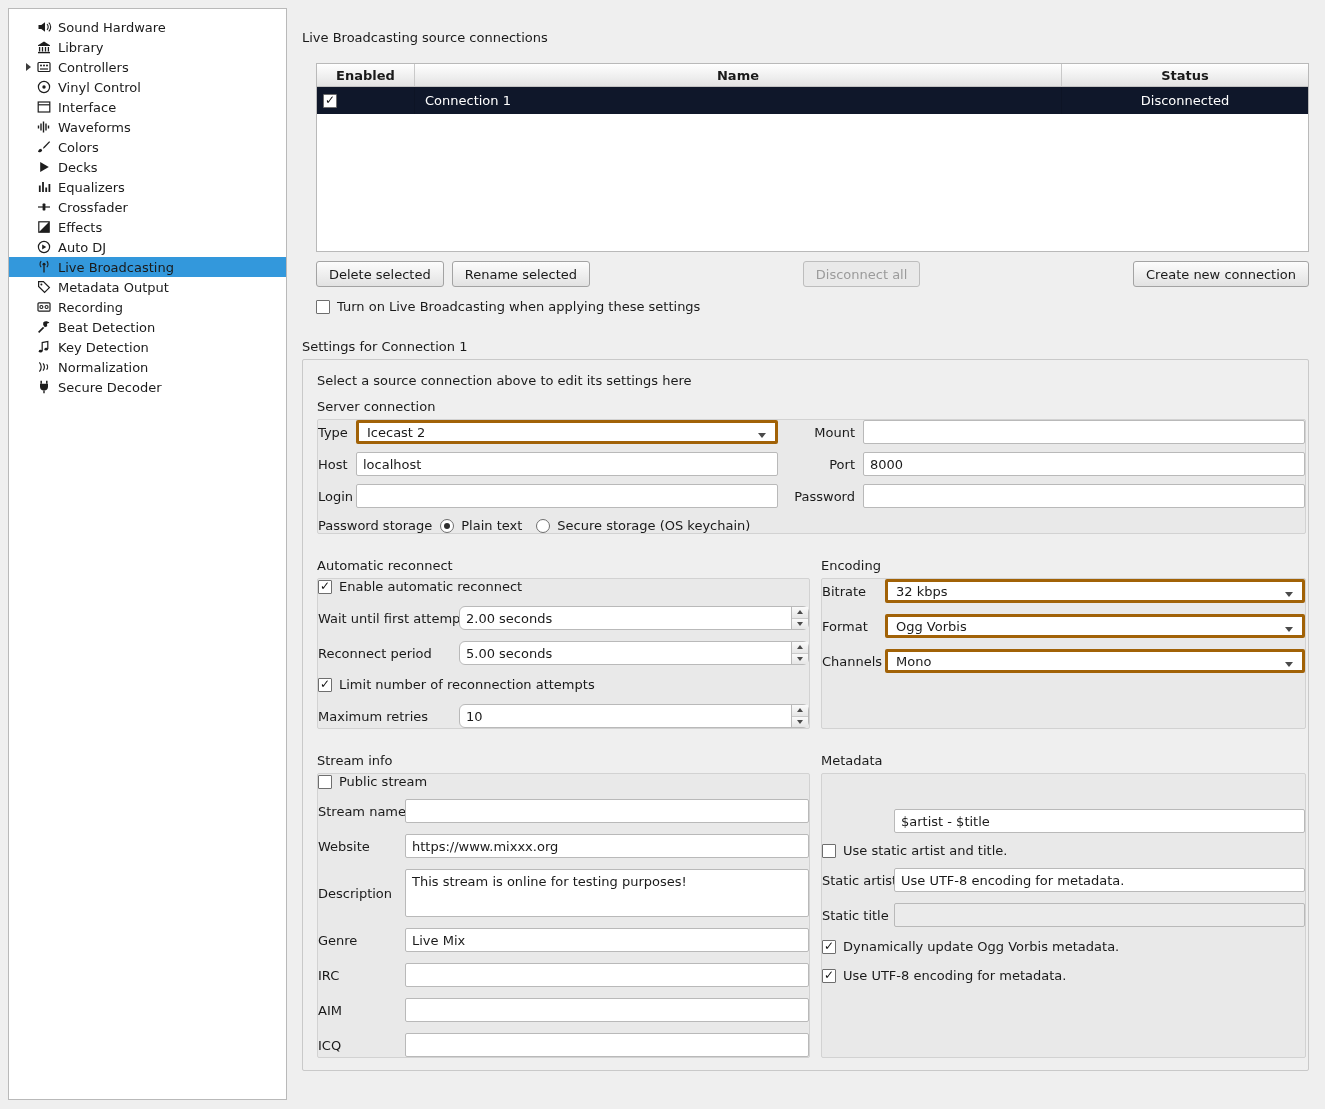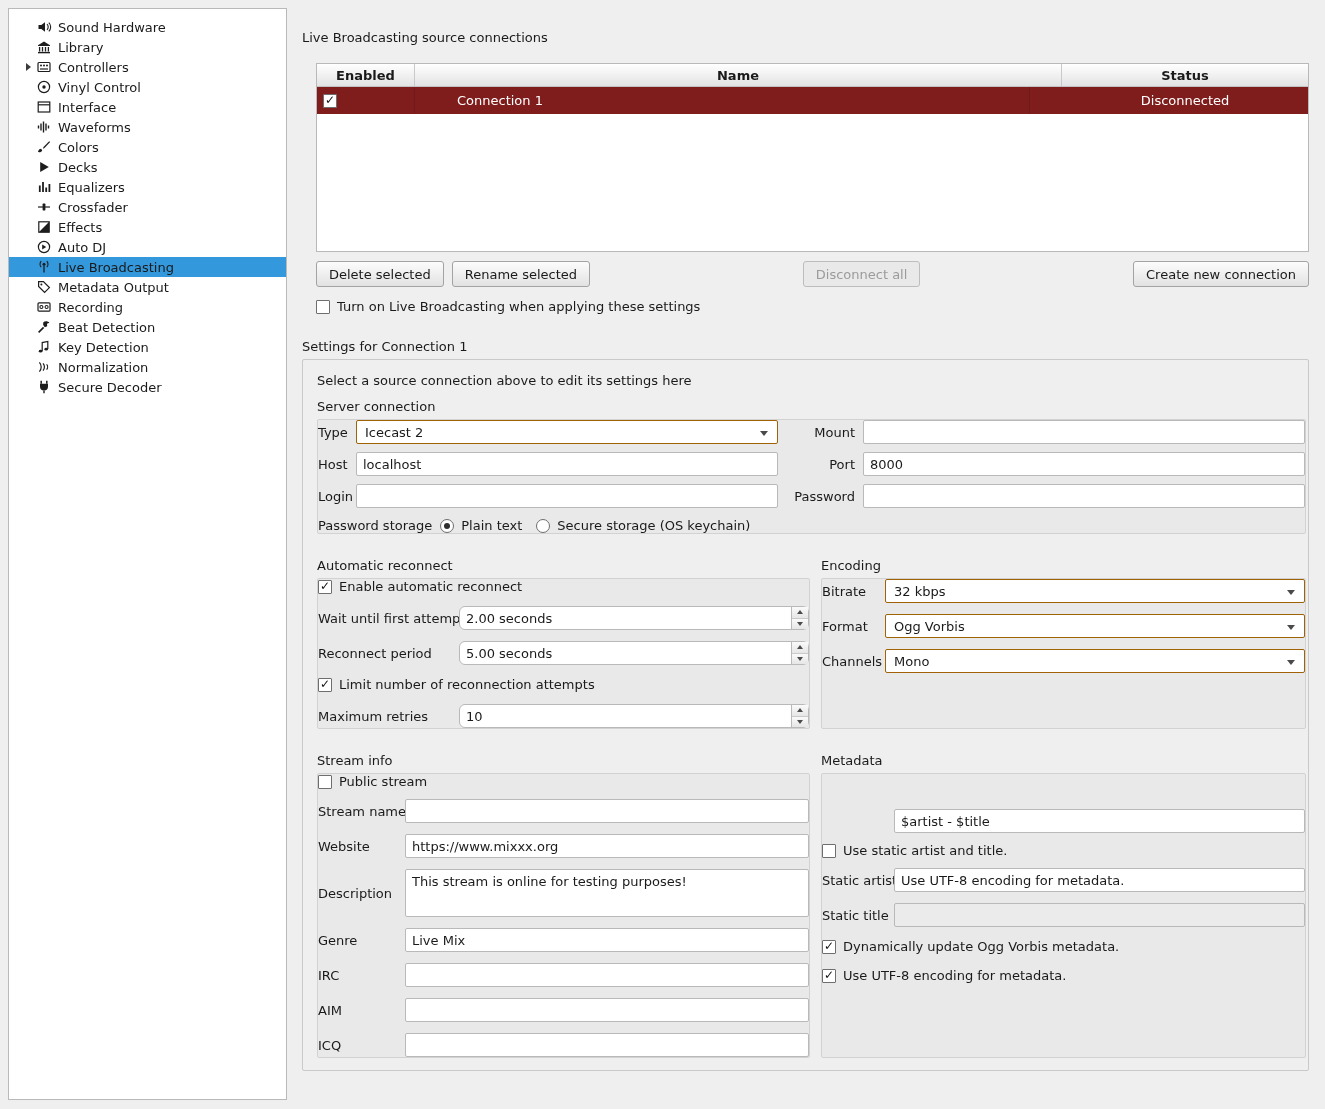--- a/index.html
+++ b/index.html
@@ -23,21 +23,21 @@
   .main { position:absolute; left:287px; top:0; width:1038px; height:1109px; padding:30px 16px 0 15px; }
   .page-label { line-height:16px; }
 
   
   .conn-table { margin:17px 0 0 14px; width:993px; height:189px; background:#ffffff; border:1px solid #b9b9b9; overflow:hidden; }
   .thead { display:grid; grid-template-columns:98px 1fr 246px; height:23px;
            background:linear-gradient(#ffffff,#e3e3e3); border-bottom:1px solid #c2c2c2; }
   .th { display:flex; align-items:center; justify-content:center; font-weight:bold; border-right:1px solid #c9c9c9; }
   .th:last-child { border-right:none; }
   .trow { display:grid; grid-template-columns:98px 1fr 246px; height:27px; }
-  .trow.selected { background:#7f1d1d; color:#ffffff;gap:32px; }
+  .trow.selected { background:#0f172a; color:#ffffff; }
   .td { display:flex; align-items:center; border-right:1px solid rgba(0,0,0,0.10); }
   .td:last-child { border-right:none; }
   .td-enabled { padding-left:6px; }
   .td-name { padding-left:10px; }
   .td-status { justify-content:center; }
 
   
   .btn-row { display:flex; align-items:center; margin:9px 0 0 14px; width:993px; }
   .btn { height:26px; padding:0 12px; font:inherit; color:#1a1a1a;
          border:1px solid #a3a3a3; border-radius:3px;
@@ -65,21 +65,21 @@
   .group-label { margin-top:10px; line-height:16px; }
   .panel { margin-top:4px; background:#e9e9e9; border:1px solid #d2d2d2; border-radius:2px; padding:0; }
 
   
   .flabel { white-space:nowrap; }
   .flabel.r { text-align:right; }
   .input { height:24px; width:100%; background:#fff; border:1px solid #b9b9b9; border-radius:2px;
            padding:0 6px; font:inherit; color:#1a1a1a; }
   .input.disabled, .input:disabled { background:#ebebeb; color:#8a8a8a; }
   textarea.input { height:48px; padding:4px 6px; resize:none; }
-  .combo { position:relative; height:24px; background:#fff; border:1px solid #a16207; border-radius:2px;
+  .combo { position:relative; height:24px; background:#fff; border:3px solid #a16207; border-radius:2px;
            display:flex; align-items:center; padding:0 24px 0 8px; }
   .combo::after { content:""; position:absolute; right:9px; top:10px;
                   border-left:4px solid transparent; border-right:4px solid transparent; border-top:5px solid #4a4a4a; }
   .spin { position:relative; height:24px; background:#fff; border:1px solid #b9b9b9; border-radius:6px;
           display:flex; align-items:center; padding:0 24px 0 6px; }
   .spin-btns { position:absolute; right:0; top:0; bottom:0; width:17px; border-left:1px solid #b9b9b9;
                display:flex; flex-direction:column; }
   .sb { flex:1; display:flex; align-items:center; justify-content:center; background:linear-gradient(#fafafa,#e6e6e6); }
   .sb.up { border-bottom:1px solid #c9c9c9; }
   .sb.up::after { content:""; border-left:3px solid transparent; border-right:3px solid transparent; border-bottom:4px solid #4a4a4a; }

